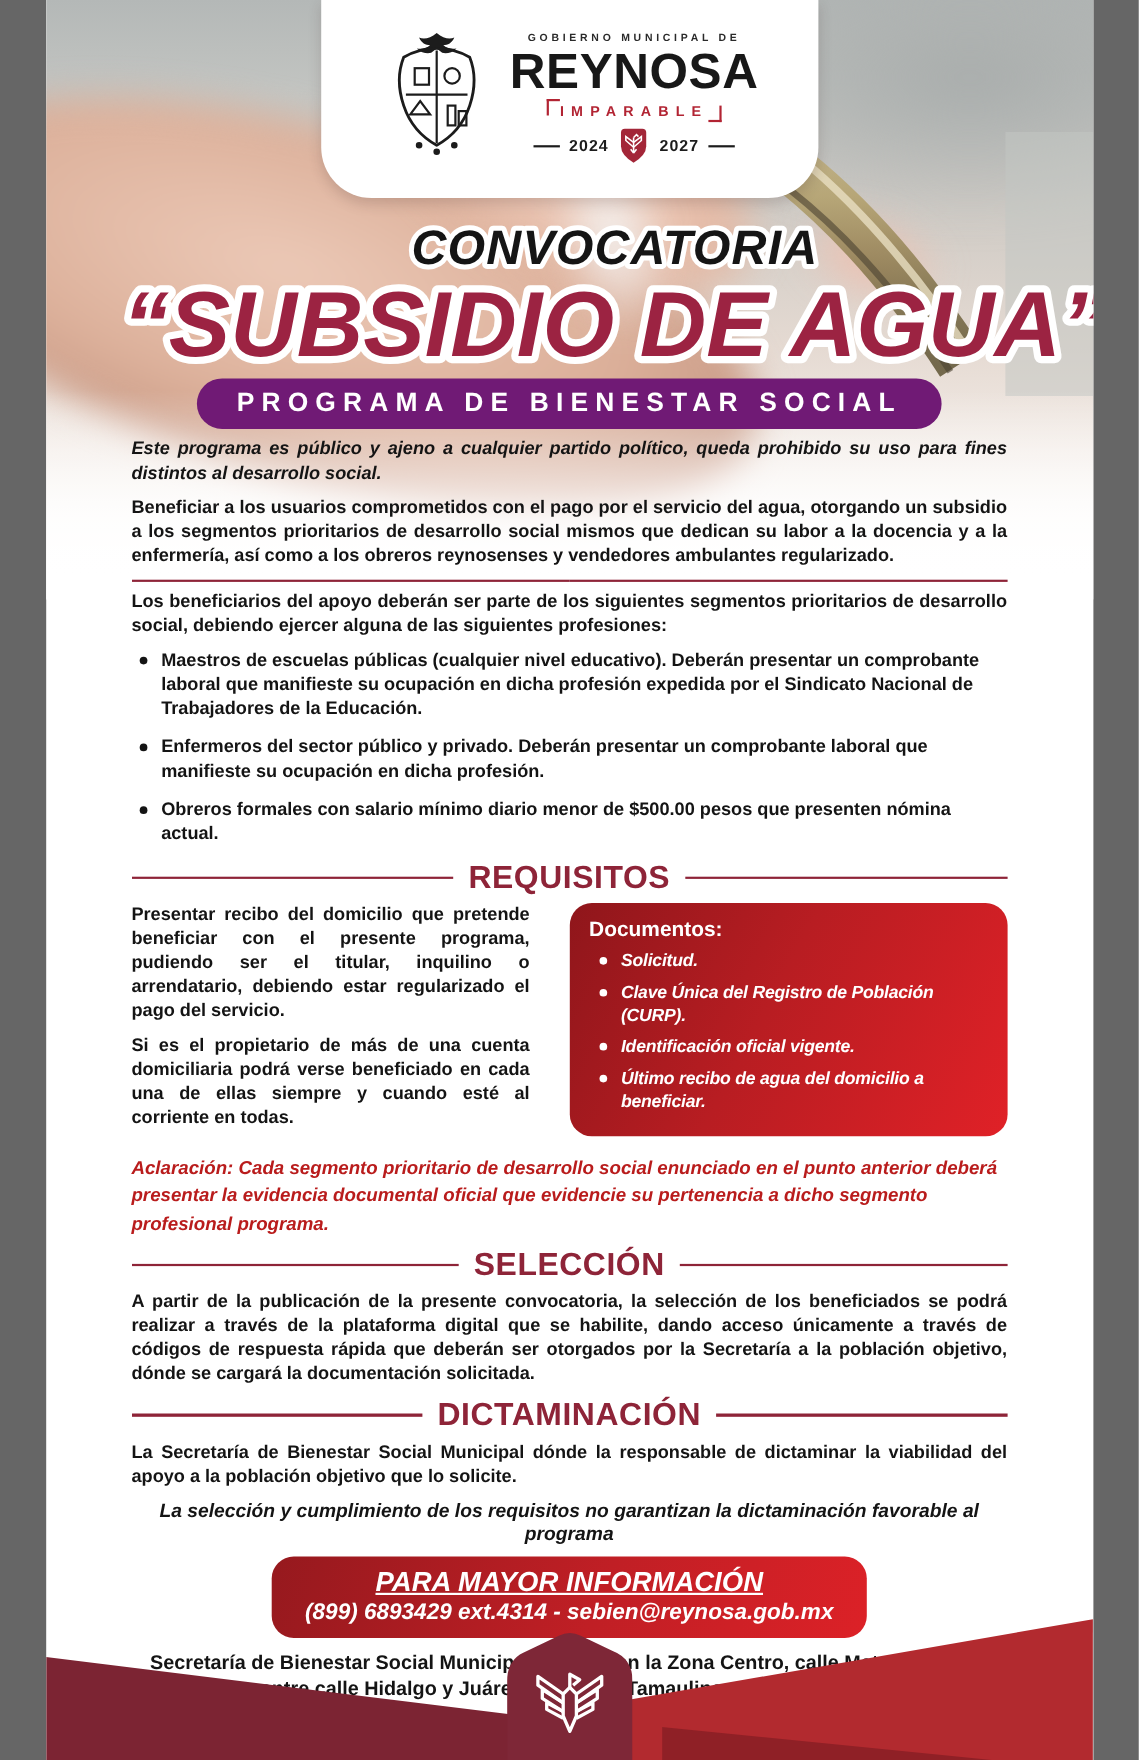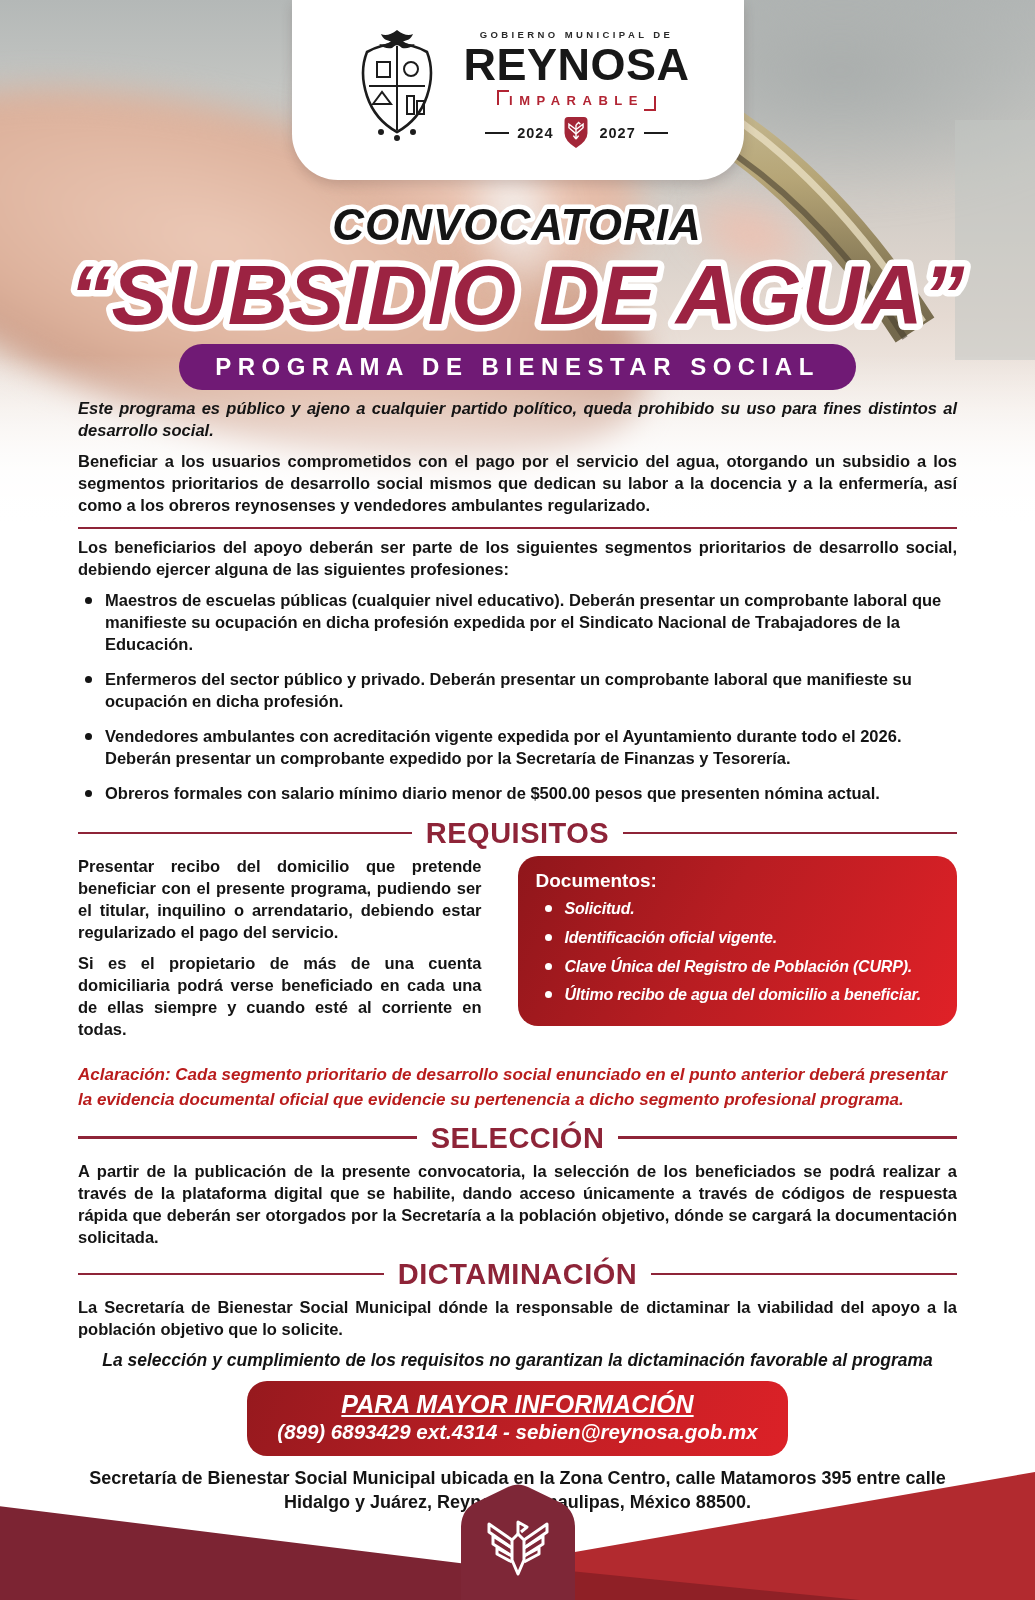--- a/index.html
+++ b/index.html
@@ -1,17 +1,17 @@
 <!DOCTYPE html>
 <html><head>
 <meta charset="utf-8">
 <style>
   html,body{margin:0;padding:0;background:#666;}
   .page{
-    position:relative;width:1035px;height:1600px;margin:0 auto;
+    position:relative;width:952px;height:1600px;margin:0 auto;
     background:#ffffff;overflow:hidden;
     font-family:"Liberation Sans","DejaVu Sans",sans-serif;color:#141414;
   }
   
   .photo{position:absolute;top:0;left:0;right:0;height:545px;overflow:hidden;
     background:linear-gradient(180deg,#b4b8b7 0%,#c3c5c2 16%,#d2cdc7 38%,#e5dad2 58%,#f3ece7 76%,#ffffff 96%);}
   .photo .blob{position:absolute;border-radius:50%;filter:blur(16px);}
   .arm{left:-160px;top:120px;width:820px;height:320px;transform:rotate(16deg);
     background:radial-gradient(ellipse at 45% 42%,#ecc9b7 0%,#dcb09a 48%,#c89a86 72%,rgba(200,154,134,0) 100%);}
   .hand{left:300px;top:60px;width:360px;height:190px;transform:rotate(28deg);
@@ -170,41 +170,40 @@
     <div class="section-heading">
       <span class="rule"></span>
       <span class="rule"></span>
     </div>
 
     <p class="p">Los beneficiarios del apoyo deberán ser parte de los siguientes segmentos prioritarios de desarrollo social, debiendo ejercer alguna de las siguientes profesiones:</p>
 
     <ul class="bullets">
       <li>Maestros de escuelas públicas (cualquier nivel educativo). Deberán presentar un comprobante laboral que manifieste su ocupación en dicha profesión expedida por el Sindicato Nacional de Trabajadores de la Educación.</li>
       <li>Enfermeros del sector público y privado. Deberán presentar un comprobante laboral que manifieste su ocupación en dicha profesión.</li>
-      <li>Vendedores ambulantes con acreditación vigente expedida por el Ayuntamiento durante todo el 2026. Deberán presentar un comprobante expedido por la Secretaría de Finanzas y Tesorería.</li>
       <li>Obreros formales con salario mínimo diario menor de $500.00 pesos que presenten nómina actual.</li>
     </ul>
 
     <div class="section-heading">
       <span class="rule"></span>
       <span class="h-text">REQUISITOS</span>
       <span class="rule"></span>
     </div>
 
     <div class="req-row">
       <div class="req-left">
         <p class="p">Presentar recibo del domicilio que pretende beneficiar con el presente programa, pudiendo ser el titular, inquilino o arrendatario, debiendo estar regularizado el pago del servicio.</p>
         <p class="p">Si es el propietario de más de una cuenta domiciliaria podrá verse beneficiado en cada una de ellas siempre y cuando esté al corriente en todas.</p>
       </div>
       <div class="doc-box">
         <p class="doc-title">Documentos:</p>
         <ul class="doc-items">
           <li>Solicitud.</li>
+          <li>Clave Única del Registro  de Población (CURP).</li>
           <li>Identificación oficial vigente.</li>
-          <li>Clave Única del Registro  de Población (CURP).</li>
           <li>Último recibo de agua del domicilio a beneficiar.</li>
         </ul>
       </div>
     </div>
 
     <p class="aclaracion">Aclaración: Cada segmento prioritario de desarrollo social enunciado en el punto anterior deberá presentar la evidencia documental oficial que evidencie su pertenencia a dicho segmento profesional programa.</p>
 
     <div class="section-heading">
       <span class="rule"></span>
       <span class="h-text">SELECCIÓN</span>

